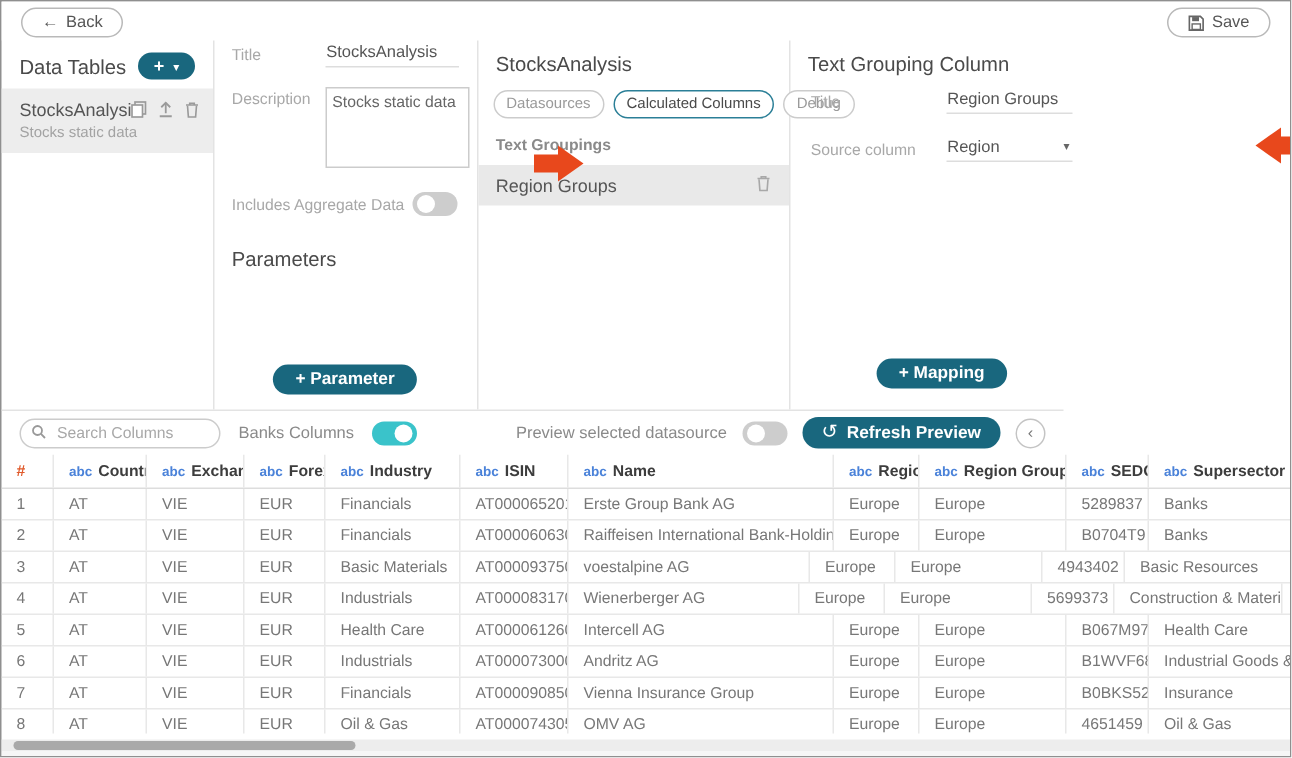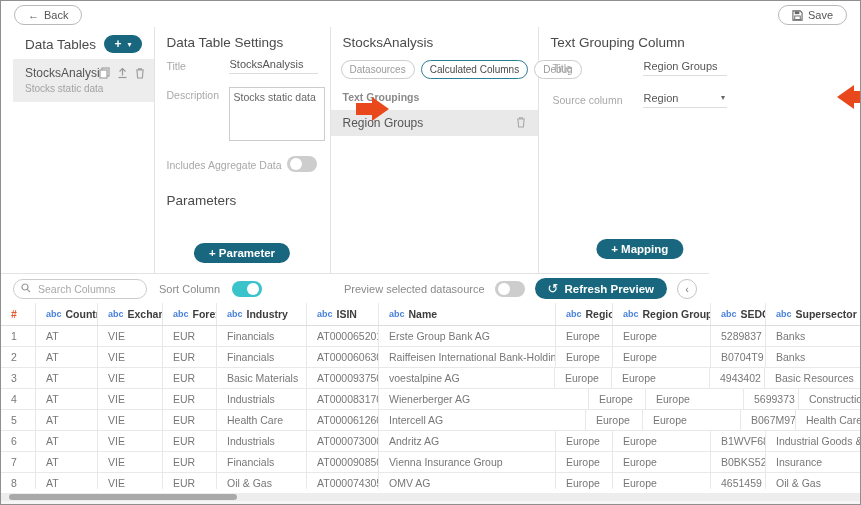--- a/index.html
+++ b/index.html
@@ -12,21 +12,21 @@
   
   .topbar { position:absolute; left:0; top:0; width:100%; height:26px; background:#fff; }
   .pill-btn {
     display:inline-flex; align-items:center; gap:5px; border:1px solid #b9b9b9; border-radius:12px;
     background:#fff; color:#555; font-size:11px; padding:3px 13px; cursor:pointer; font-family:inherit;
   }
   .back-btn { position:absolute; left:13px; top:4px; }
   .save-btn { position:absolute; right:13px; top:4px; }
   .save-btn svg { display:block; }
   
-  .main { position:absolute; left:12px; top:26px; width:728px; height:246px; display:flex; }
+  .main { position:absolute; left:0; top:26px; width:728px; height:246px; display:flex; }
   .panel { position:relative; height:100%; border-right:1px solid #e3e3e3; }
   .panel:last-child { border-right:none; }
   .p1 { width:196px; } .p2 { width:176px; } .p3 { width:208px; } .p4 { width:281px; }
   .panel-head { display:flex; align-items:center; justify-content:space-between; padding:8px 12px 6px 12px; }
   .panel-title { font-size:13.5px; color:#4a4a4a; }
   .teal-pill {
     background:#19677e; color:#fff; border:none; border-radius:12px; font-size:11.5px; font-weight:bold;
     padding:4px 15px; cursor:pointer; display:inline-flex; align-items:center; gap:6px; font-family:inherit;
   }
   .add-btn { padding:2px 10px; font-size:12px; }
@@ -143,23 +143,20 @@
             <svg width="10" height="12" viewBox="0 0 10 12">
                 <path d="M1 3h8M3.5 3V1.8h3V3" fill="none" stroke="#9a9a9a" stroke-width="1.1"></path>
                 <path d="M2 3.5 2.6 11h4.8L8 3.5" fill="none" stroke="#9a9a9a" stroke-width="1.1"></path>
               </svg>
           </button>
         </div>
       </div>
     </div>
 
     <div class="panel p2">
-      <div class="panel-head">
-          <span class="panel-title">Data Table Settings</span>
-        </div>
       <div class="form">
         <div class="frow">
           <span class="flabel">Title</span>
           <span class="fvalue"><input class="uinput" value="StocksAnalysis" style=""></span>
         </div>
         <div class="frow">
           <span class="flabel">Description</span>
           <span class="fvalue"><textarea class="tarea" style="">Stocks static data</textarea></span>
         </div>
         <div class="frow" style="align-items:center">
@@ -231,21 +228,21 @@
   <div class="toolbar">
     <span class="search-wrap">
       <span class="search-icon">
         <svg width="10" height="10" viewBox="0 0 10 10">
             <circle cx="4" cy="4" r="3" fill="none" stroke="#999" stroke-width="1.2"></circle>
             <path d="M6.3 6.3 9 9" stroke="#999" stroke-width="1.2"></path>
           </svg>
       </span>
       <input class="search-input" placeholder="Search Columns" style="">
     </span>
-    <span class="tb-label">Sort Column</span>
+    <span class="tb-label">Banks Columns</span>
     <button class="toggle on">
         <span class="knob"></span>
       </button>
     <span class="tb-right">
       <span class="tb-label">Preview selected datasource</span>
       <button class="toggle">
           <span class="knob"></span>
         </button>
       <button class="teal-pill refresh-btn">
         <span class="ricon">↺</span>
@@ -330,47 +327,47 @@
           <div class="td" style="width: 55px;">B0704T9</div>
           <div class="td" style="width: 112px;">Banks</div>
         </div>
         <div class="tr">
           <div class="td" style="width: 35px;">3</div>
           <div class="td" style="width: 62px;">AT</div>
           <div class="td" style="width: 65px;">VIE</div>
           <div class="td" style="width: 54px;">EUR</div>
           <div class="td" style="width: 90px;">Basic Materials</div>
           <div class="td" style="width: 72px;">AT0000937503</div>
-          <div class="td" style="width: 176px;">voestalpine AG</div>
+          <div class="td" style="width: 161px;">voestalpine AG</div>
           <div class="td" style="width: 57px;">Europe</div>
           <div class="td" style="width: 98px;">Europe</div>
           <div class="td" style="width: 55px;">4943402</div>
           <div class="td" style="width: 112px;">Basic Resources</div>
         </div>
         <div class="tr">
           <div class="td" style="width: 35px;">4</div>
           <div class="td" style="width: 62px;">AT</div>
           <div class="td" style="width: 65px;">VIE</div>
           <div class="td" style="width: 54px;">EUR</div>
           <div class="td" style="width: 90px;">Industrials</div>
           <div class="td" style="width: 72px;">AT0000831706</div>
-          <div class="td" style="width: 210px;">Wienerberger AG</div>
+          <div class="td" style="width: 154px;">Wienerberger AG</div>
           <div class="td" style="width: 57px;">Europe</div>
           <div class="td" style="width: 98px;">Europe</div>
           <div class="td" style="width: 55px;">5699373</div>
           <div class="td" style="width: 112px;">Construction &amp; Materials</div>
         </div>
         <div class="tr">
           <div class="td" style="width: 35px;">5</div>
           <div class="td" style="width: 62px;">AT</div>
           <div class="td" style="width: 65px;">VIE</div>
           <div class="td" style="width: 54px;">EUR</div>
           <div class="td" style="width: 90px;">Health Care</div>
           <div class="td" style="width: 72px;">AT0000612601</div>
-          <div class="td" style="width: 207px;">Intercell AG</div>
+          <div class="td" style="width: 177px;">Intercell AG</div>
           <div class="td" style="width: 57px;">Europe</div>
           <div class="td" style="width: 98px;">Europe</div>
           <div class="td" style="width: 55px;">B067M97</div>
           <div class="td" style="width: 112px;">Health Care</div>
         </div>
         <div class="tr">
           <div class="td" style="width: 35px;">6</div>
           <div class="td" style="width: 62px;">AT</div>
           <div class="td" style="width: 65px;">VIE</div>
           <div class="td" style="width: 54px;">EUR</div>

